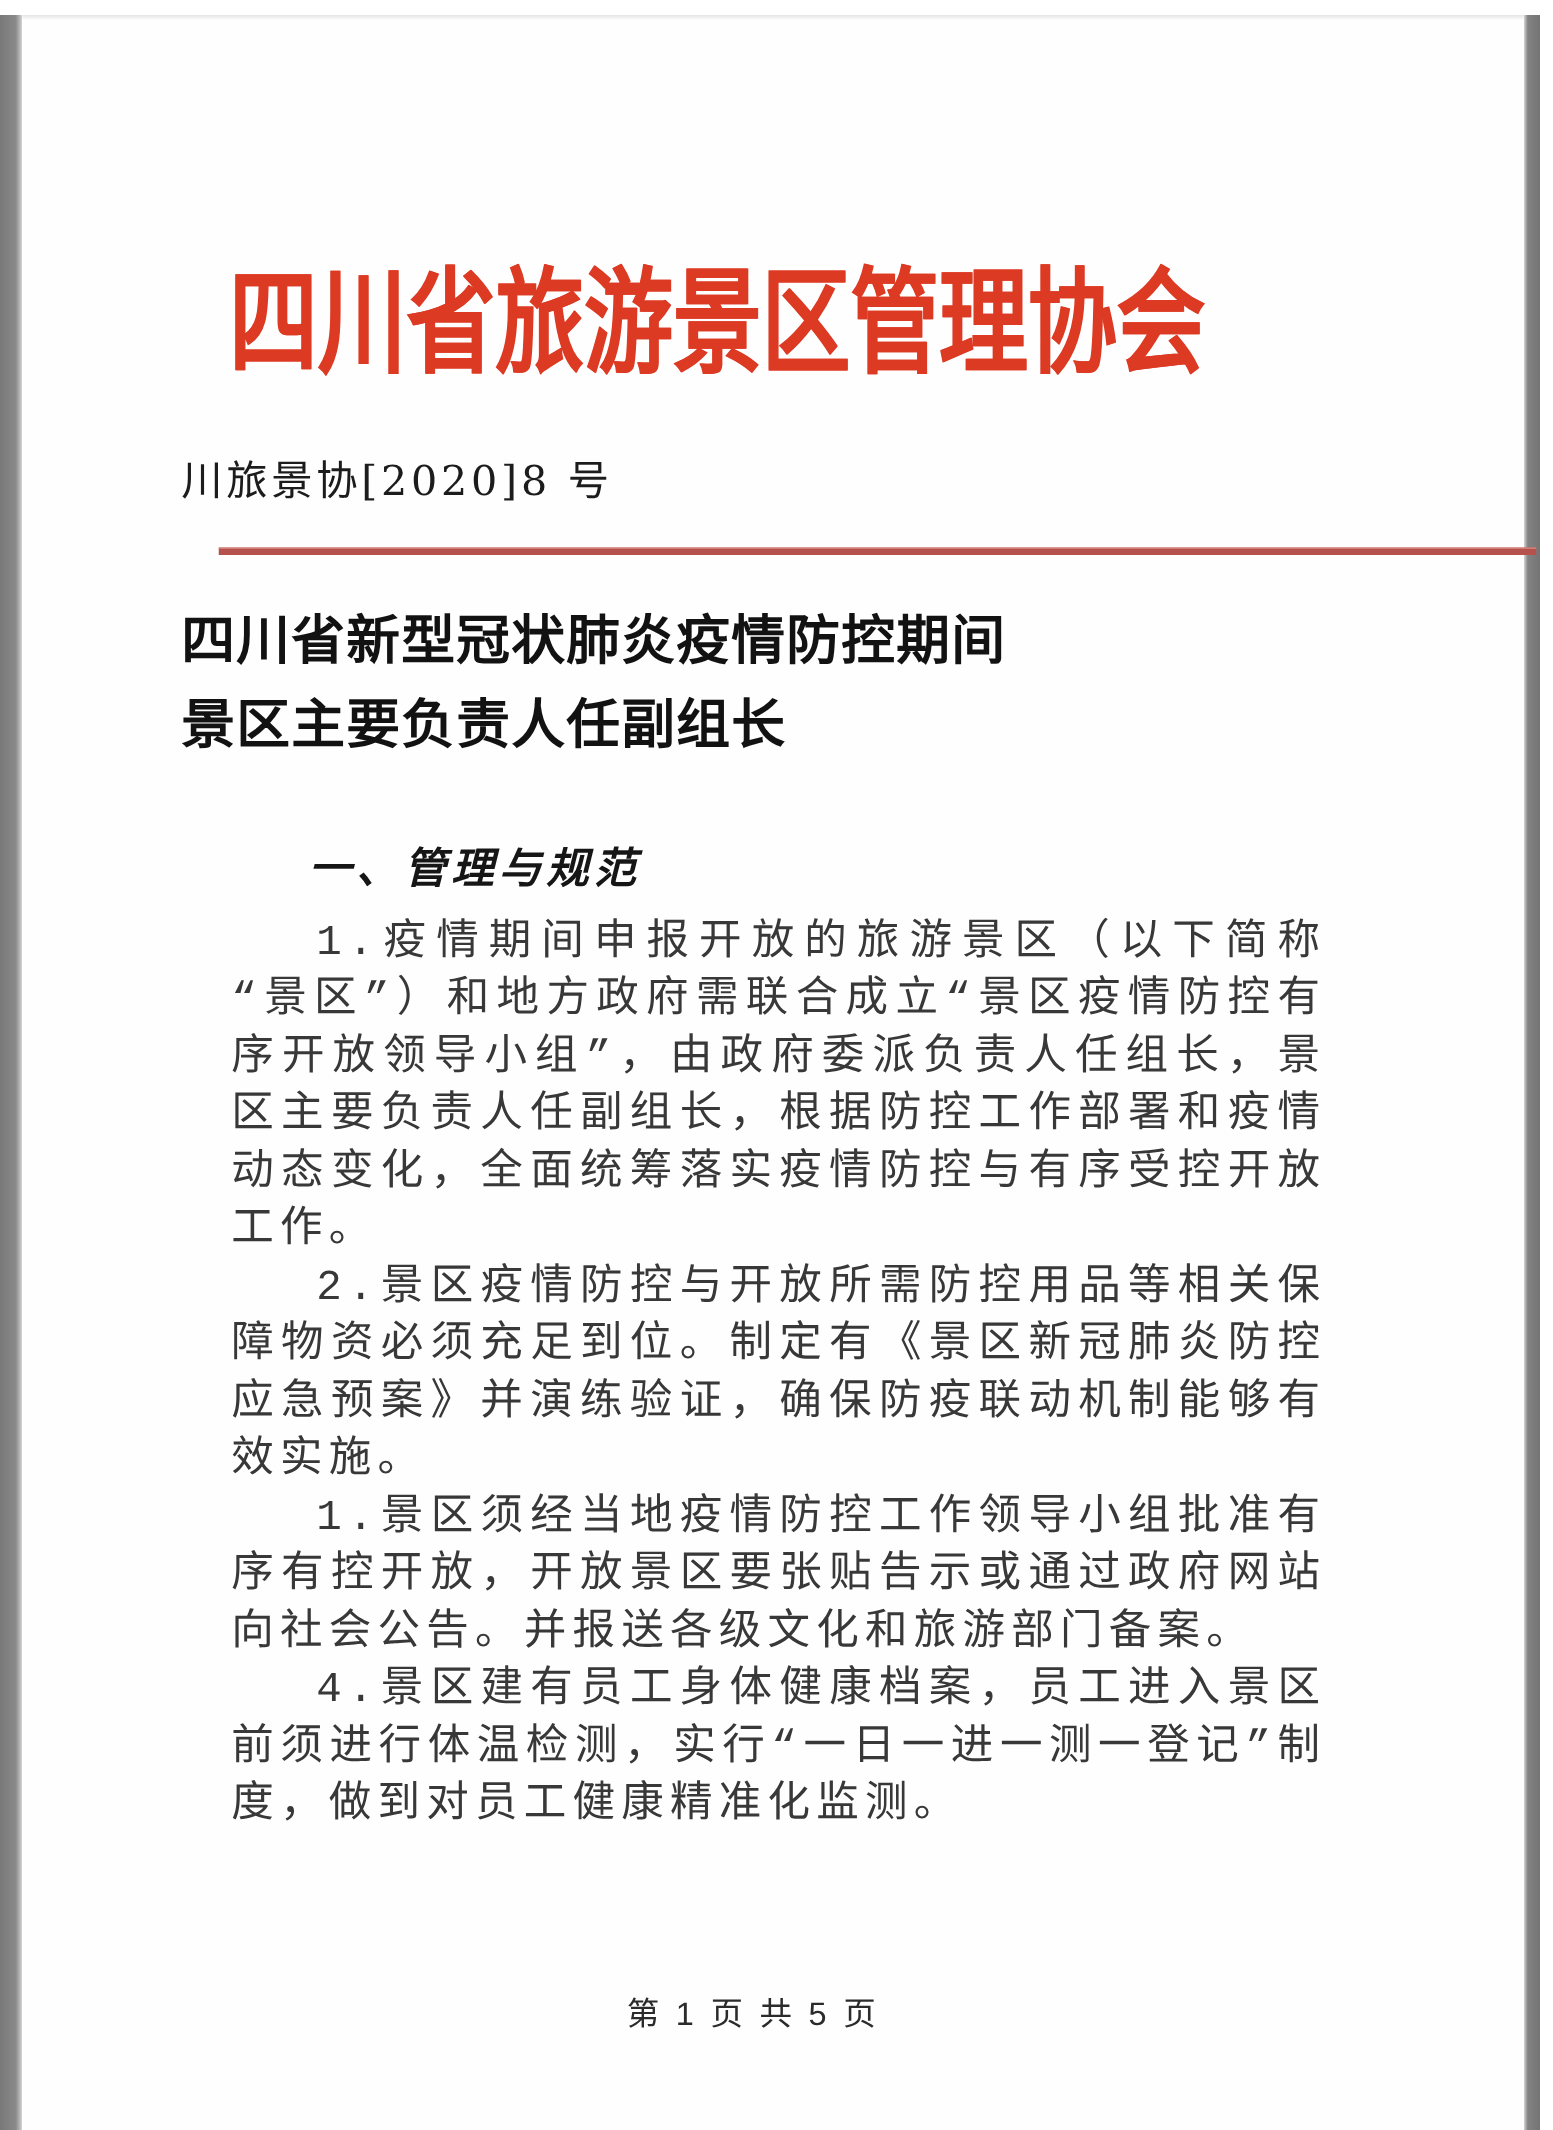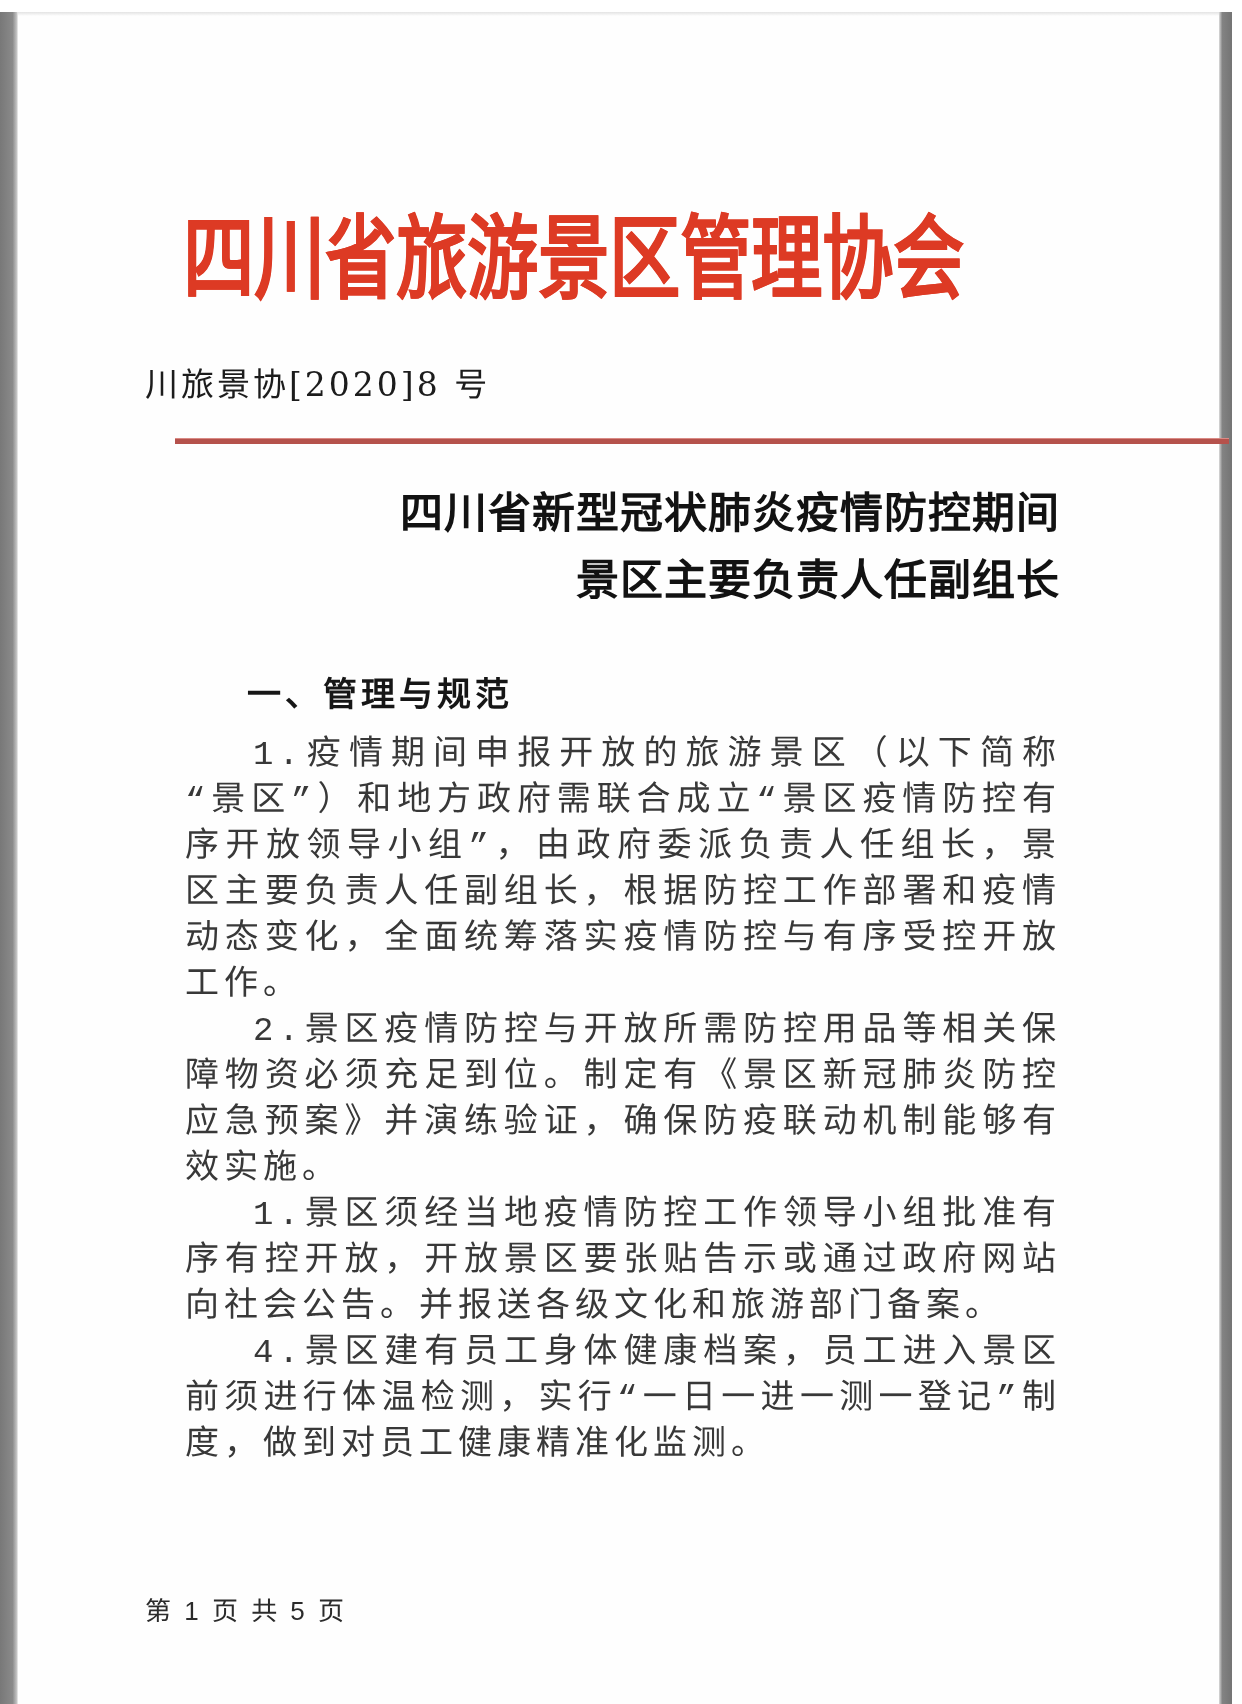--- a/index.html
+++ b/index.html
@@ -55,57 +55,59 @@
     left: 175px; top: 426px;
     width: 1054px; height: 5px;
     background: #b5524c;
     border-top: 1px solid #d98a85;
   }
   .doc-title {
     position: absolute;
     left: 145px; top: 468px;
     width: 915px;
     margin: 0;
-    text-align: right;
+    text-align: left;
     font-size: 43px;
     line-height: 67px;
     font-weight: 700;
     letter-spacing: 1px;
     color: #121212;
     font-family: "Liberation Sans", sans-serif;
   }
   .body-block {
     position: absolute;
     left: 185px; top: 655px;
     width: 876px;
   }
   .section-heading {
     margin: 0 0 16px 0;
     padding-left: 62px;
     font-size: 34px;
     font-weight: 700;
     letter-spacing: 4px;
     color: #161616;
     font-family: "Liberation Sans", sans-serif;
+    font-style: italic;
   }
   .body-block p {
     margin: 0;
     text-indent: 2em;
     font-size: 34px;
     line-height: 46px;
     letter-spacing: 5px;
     text-align: justify;
     text-justify: inter-ideograph;
     color: #383838;
     font-family: Liberation Mono, monospace;
   }
   .page-footer {
     position: absolute;
     left: 145px; top: 1578px;
     width: 915px;
+    text-align: center;
     font-size: 26px;
     letter-spacing: 3px;
     color: #2b2b2b;
     font-family: "Liberation Sans", sans-serif;
   }
 </style>
 </head>
 <body>
 
 <div class="page">

